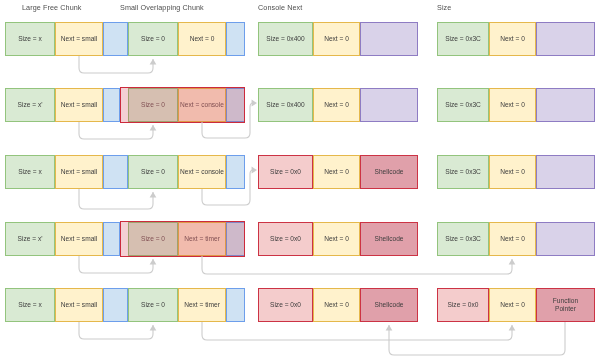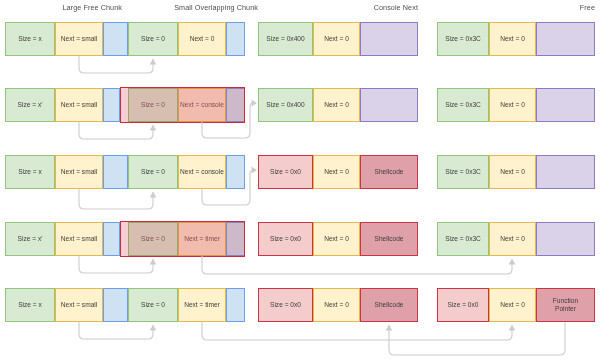--- a/index.html
+++ b/index.html
@@ -17,21 +17,21 @@
   #diagram {
     position: absolute;
     left: 0; top: 0;
     width: 600px;
     height: 364px;
   }
   .hdr {
     position: absolute;
     font-size: 7.2px;
     color: #4d4d4d;
-    text-align: right;
+    text-align: left;
     white-space: nowrap;
     letter-spacing: 0.1px;
   }
   .cell {
     position: absolute;
     box-sizing: border-box;
     border: 1px solid #b5b5b5;
     display: flex;
     align-items: center;
     justify-content: center;
@@ -70,23 +70,23 @@
     stroke-width: 1.1;
   }
   .arrow-head { fill: #cccccc; }
 </style>
 </head>
 <body>
 
 <div id="diagram">
   <div id="headers-layer">
       <div class="hdr" style="left: 22px; top: 3px; width: 100px;">Large Free Chunk</div>
-      <div class="hdr" style="left: 140px; top: 3px; width: 118px;">Small Overlapping Chunk</div>
+      <div class="hdr" style="left: 120px; top: 3px; width: 118px;">Small Overlapping Chunk</div>
       <div class="hdr" style="left: 258px; top: 3px; width: 160px;">Console Next</div>
-      <div class="hdr" style="left: 437px; top: 3px; width: 158px;">Free</div>
+      <div class="hdr" style="left: 437px; top: 3px; width: 158px;">Size</div>
     </div>
   <div id="rows-layer">
       <div class="cell c-green" style="left: 5px; top: 22px; width: 50px; height: 34px;">Size = x</div>
       <div class="cell c-yellow2" style="left: 55px; top: 22px; width: 48px; height: 34px;">Next = small</div>
       <div class="cell c-blue" style="left: 103px; top: 22px; width: 25px; height: 34px;"></div>
       <div class="cell c-green" style="left: 128px; top: 22px; width: 50px; height: 34px;">Size = 0</div>
       <div class="cell c-yellow2" style="left: 178px; top: 22px; width: 48px; height: 34px;">Next = 0</div>
       <div class="cell c-blue" style="left: 226px; top: 22px; width: 19px; height: 34px;"></div>
       <div class="cell c-green" style="left: 258px; top: 22px; width: 55px; height: 34px;">Size = 0x400</div>
       <div class="cell c-yellow2" style="left: 313px; top: 22px; width: 47px; height: 34px;">Next = 0</div>

